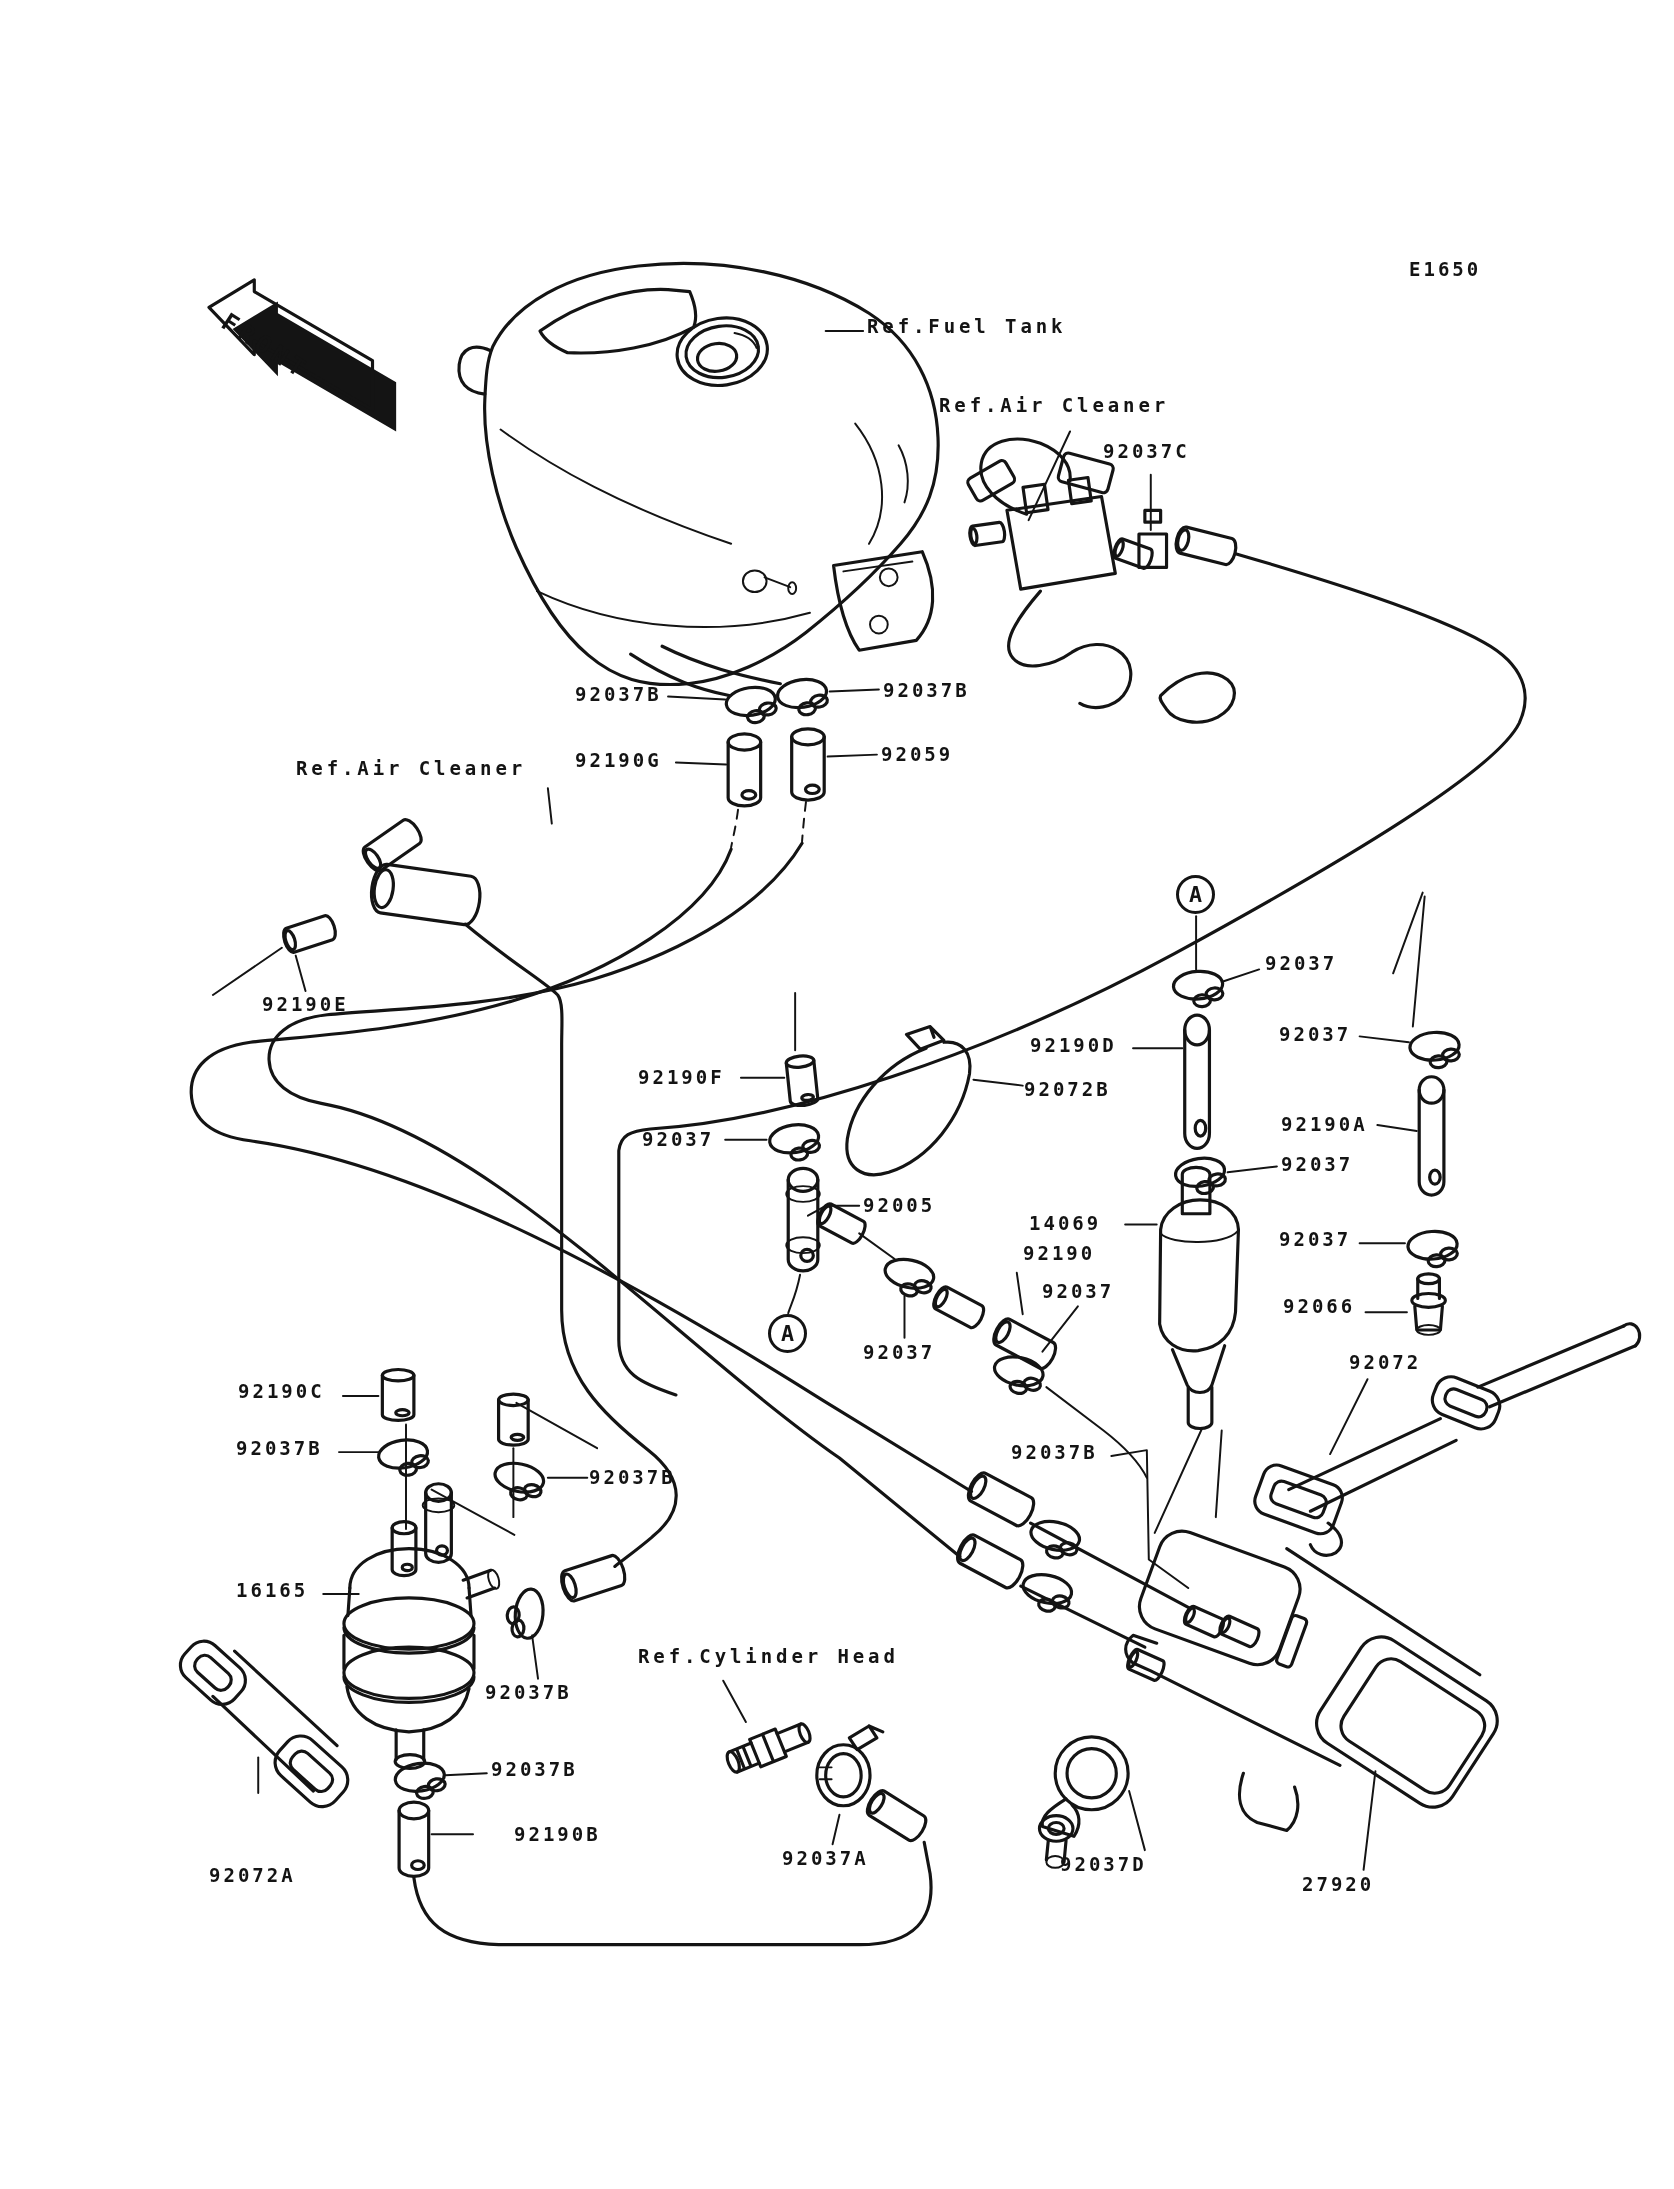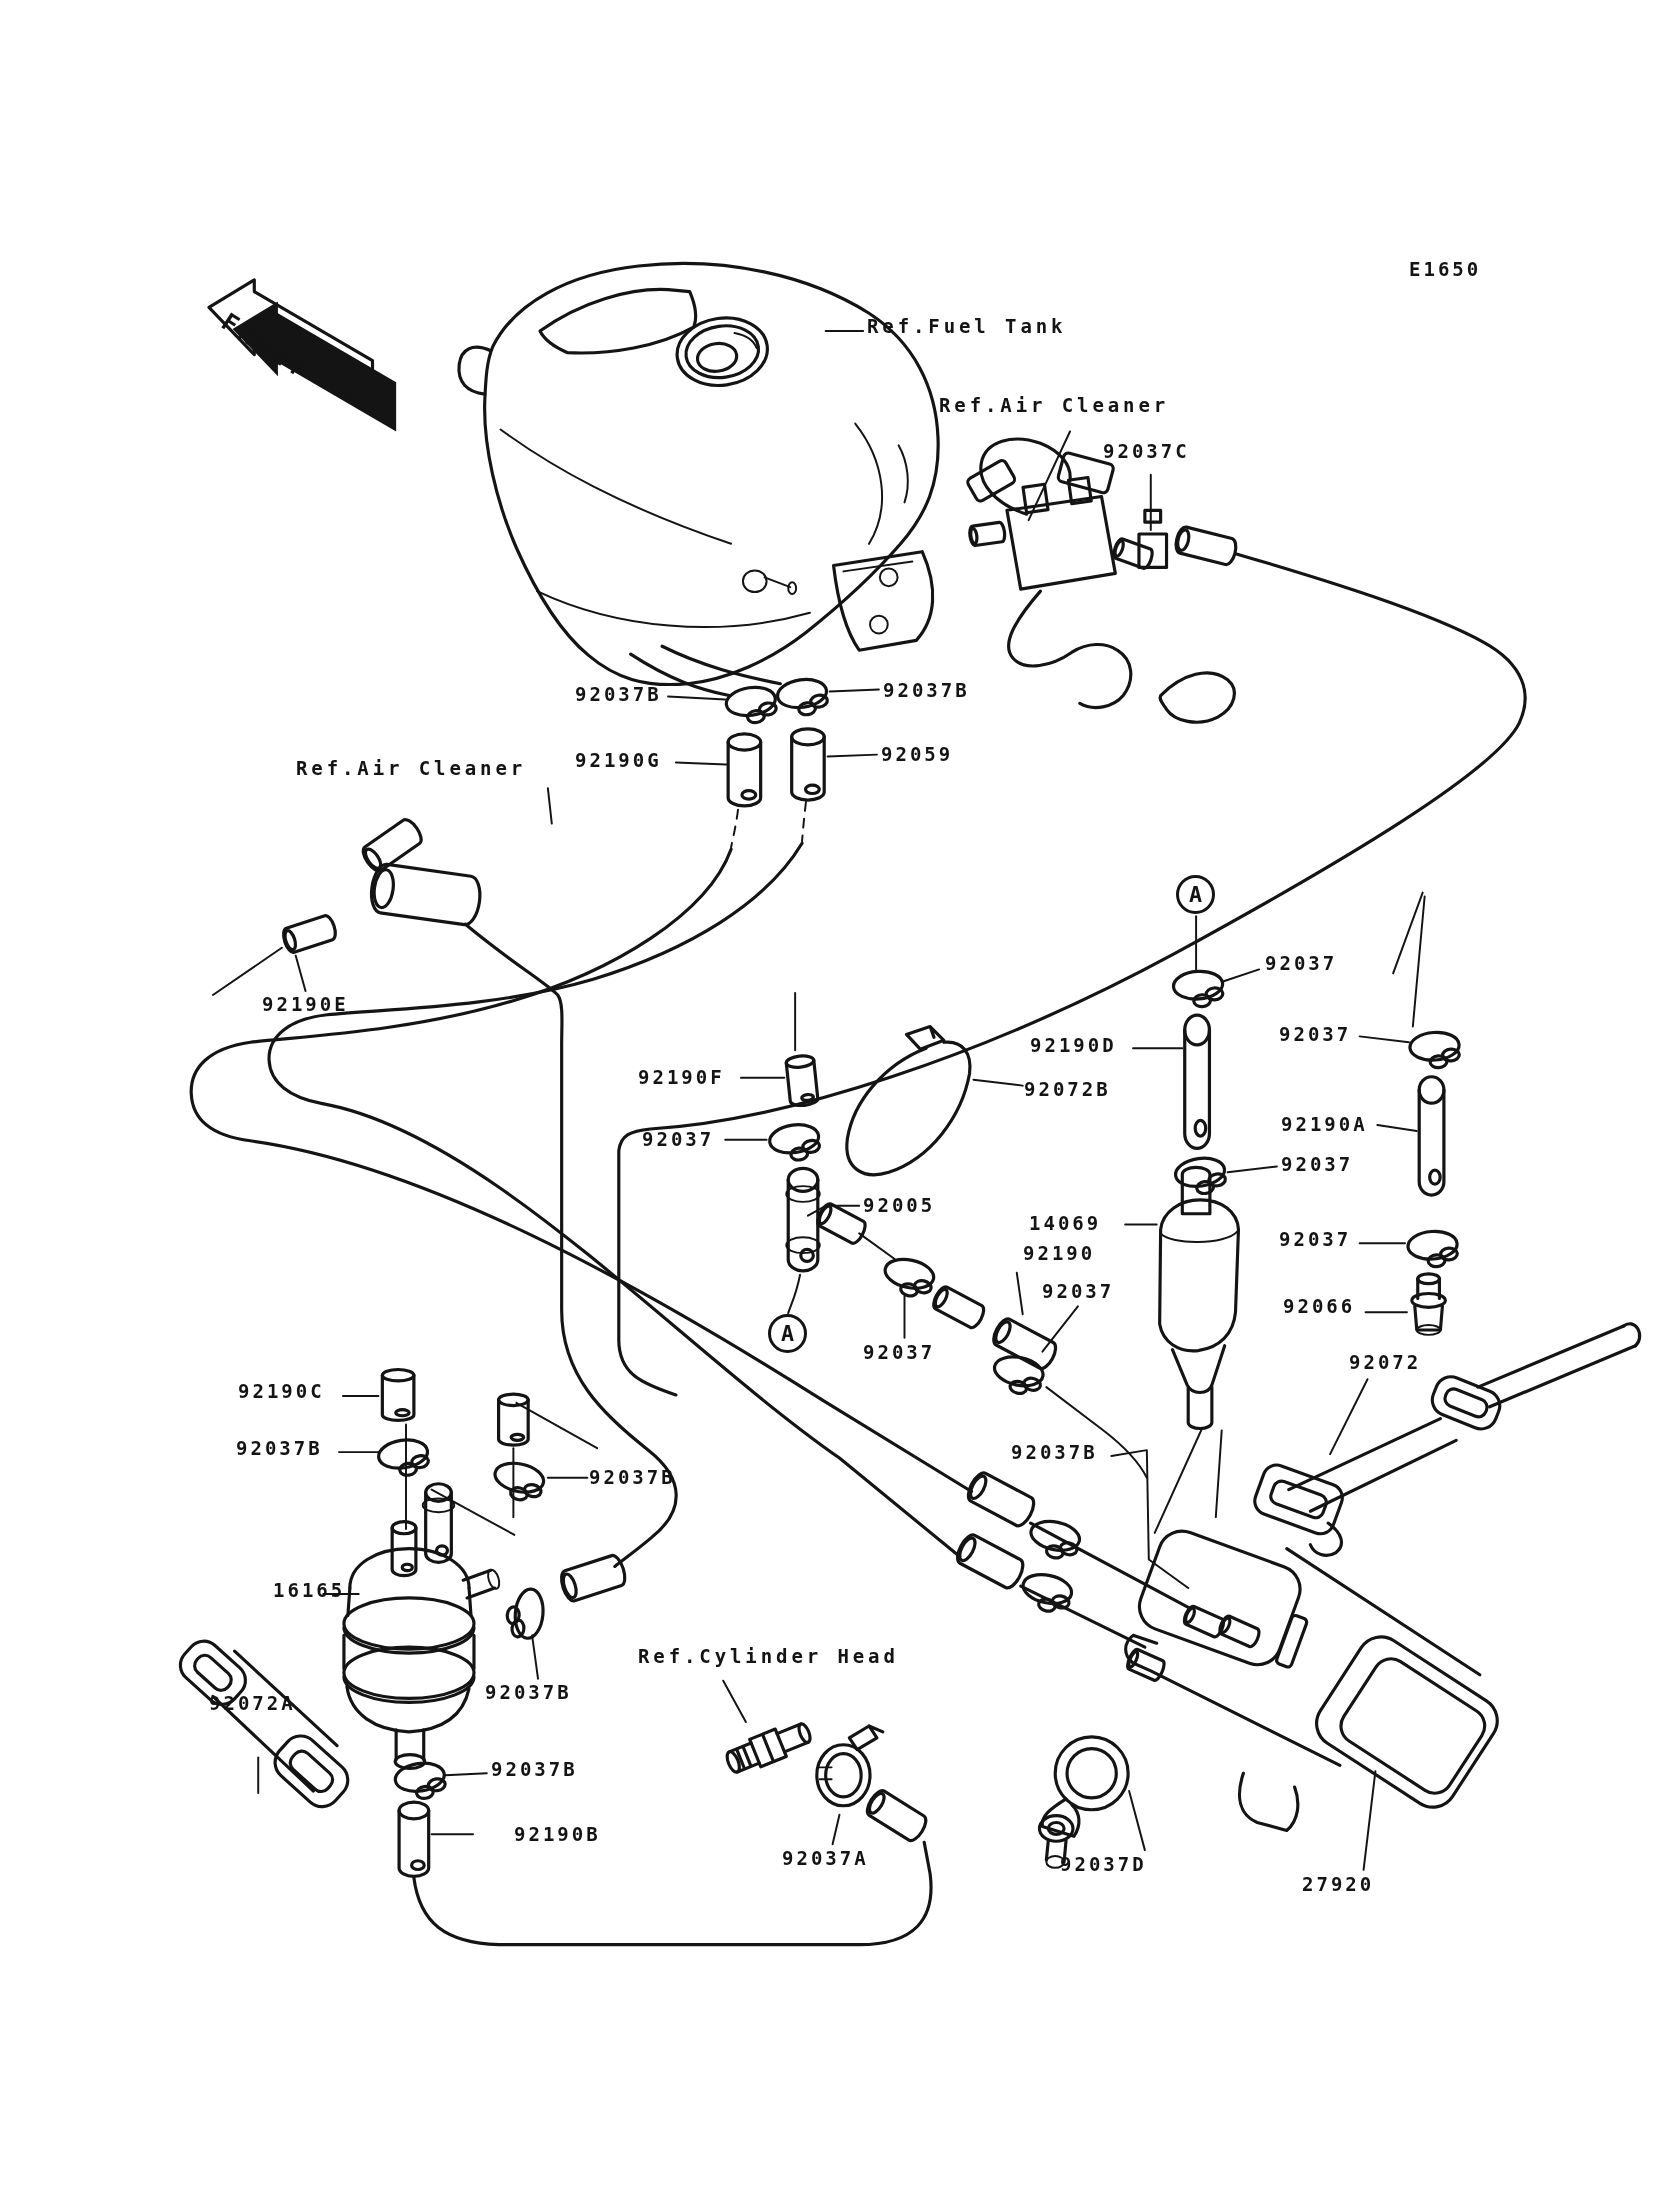--- a/index.html
+++ b/index.html
@@ -331,24 +331,24 @@
       <div class="label" style="left: 975px; top: 1242px; margin-left: 48px;">92190</div>
       <div class="label" style="left: 863px; top: 1341px;">92037</div>
       <div class="label" style="left: 1042px; top: 1280px;">92037</div>
       <div class="label" style="left: 1279px; top: 1228px;">92037</div>
       <div class="label" style="left: 1283px; top: 1295px;">92066</div>
       <div class="label" style="left: 1324px; top: 1351px; margin-left: 25px;">92072</div>
       <div class="label" style="left: 238px; top: 1380px;">92190C</div>
       <div class="label" style="left: 236px; top: 1437px;">92037B</div>
       <div class="label" style="left: 589px; top: 1466px;">92037B</div>
       <div class="label" style="left: 1011px; top: 1441px;">92037B</div>
-      <div class="label" style="left: 236px; top: 1579px; margin-left: 37px;">16165</div>
+      <div class="label" style="left: 236px; top: 1579px;">16165</div>
       <div class="label" style="left: 485px; top: 1681px;">92037B</div>
       <div class="label" style="left: 491px; top: 1758px;">92037B</div>
-      <div class="label" style="left: 209px; top: 1692px; text-align: center;">92072A</div>
+      <div class="label" style="left: 209px; top: 1864px; text-align: center;">92072A</div>
       <div class="label" style="left: 479px; top: 1823px; margin-left: 35px;">92190B</div>
       <div class="label label-ref" style="left: 638px; top: 1645px;">Ref.Cylinder Head</div>
       <div class="label" style="left: 782px; top: 1847px;">92037A</div>
       <div class="label" style="left: 1060px; top: 1853px;">92037D</div>
       <div class="label" style="left: 1302px; top: 1873px;">27920</div>
       <div class="label-circle" style="left: 1176px; top: 875px;">A</div>
       <div class="label-circle" style="left: 768px; top: 1314px;">A</div>
       <div class="label label-front" style="left: 232px; top: 307px; transform: rotate(33deg);">FRONT</div>
     </div>
 

